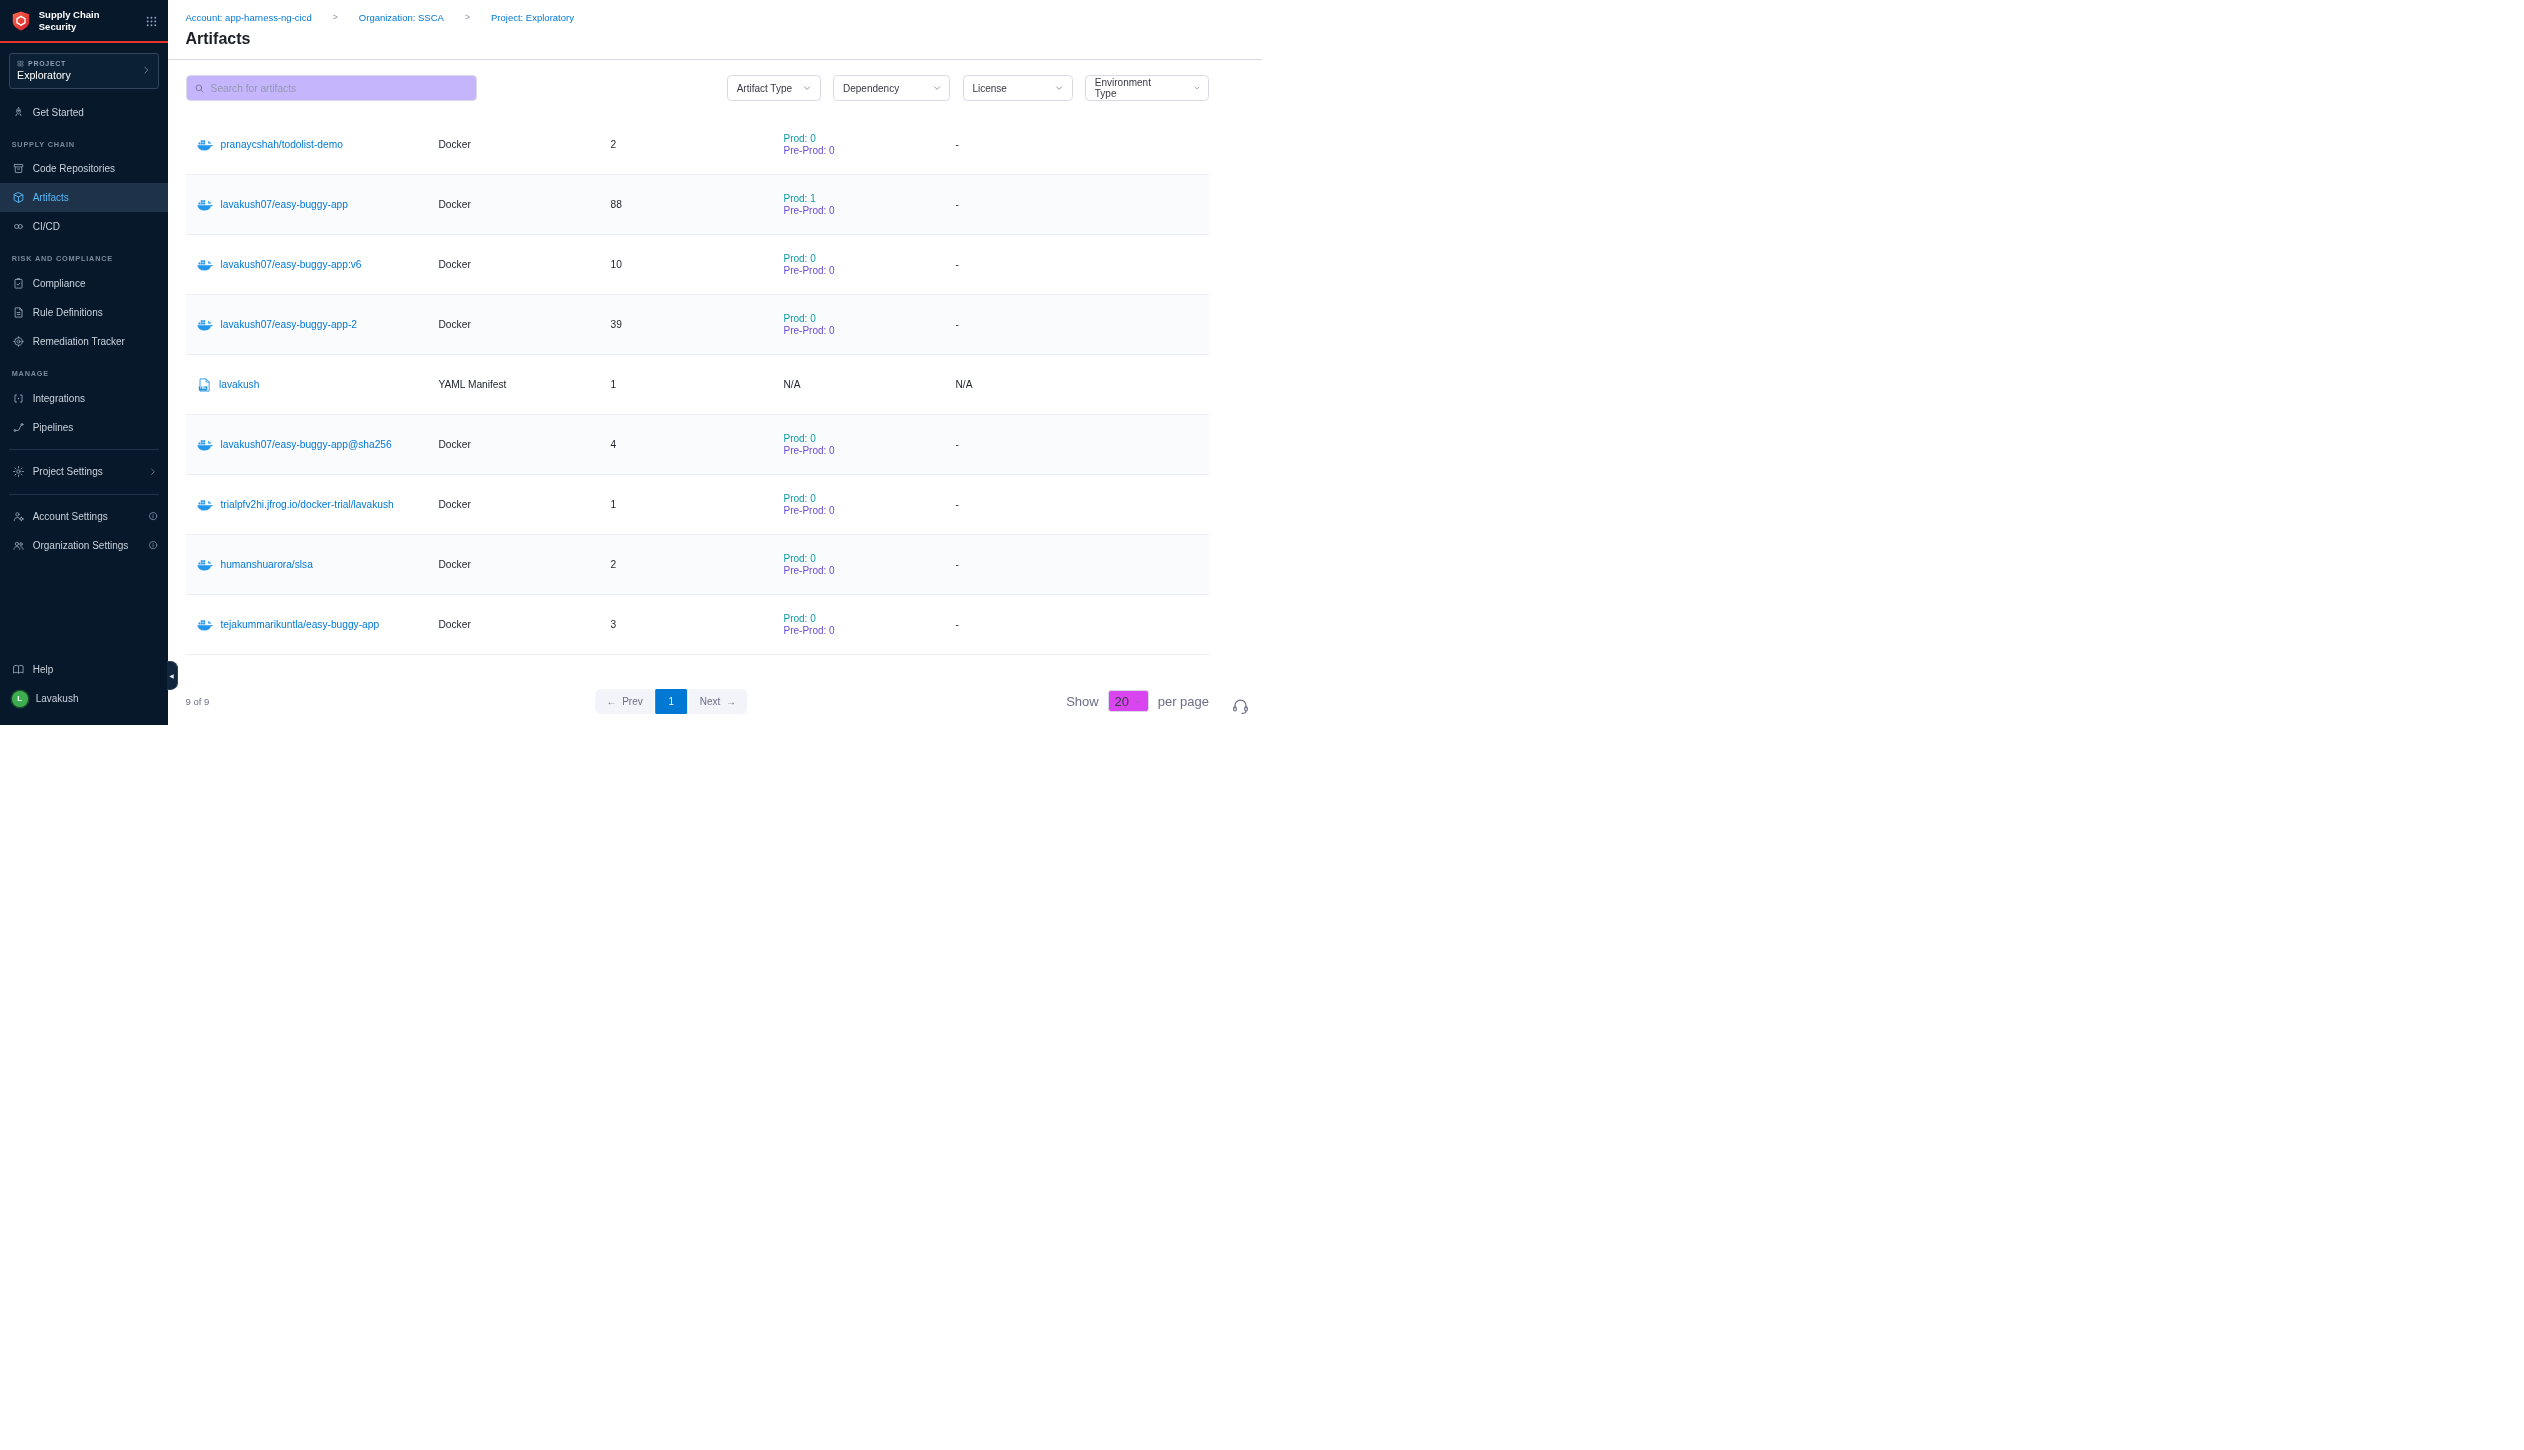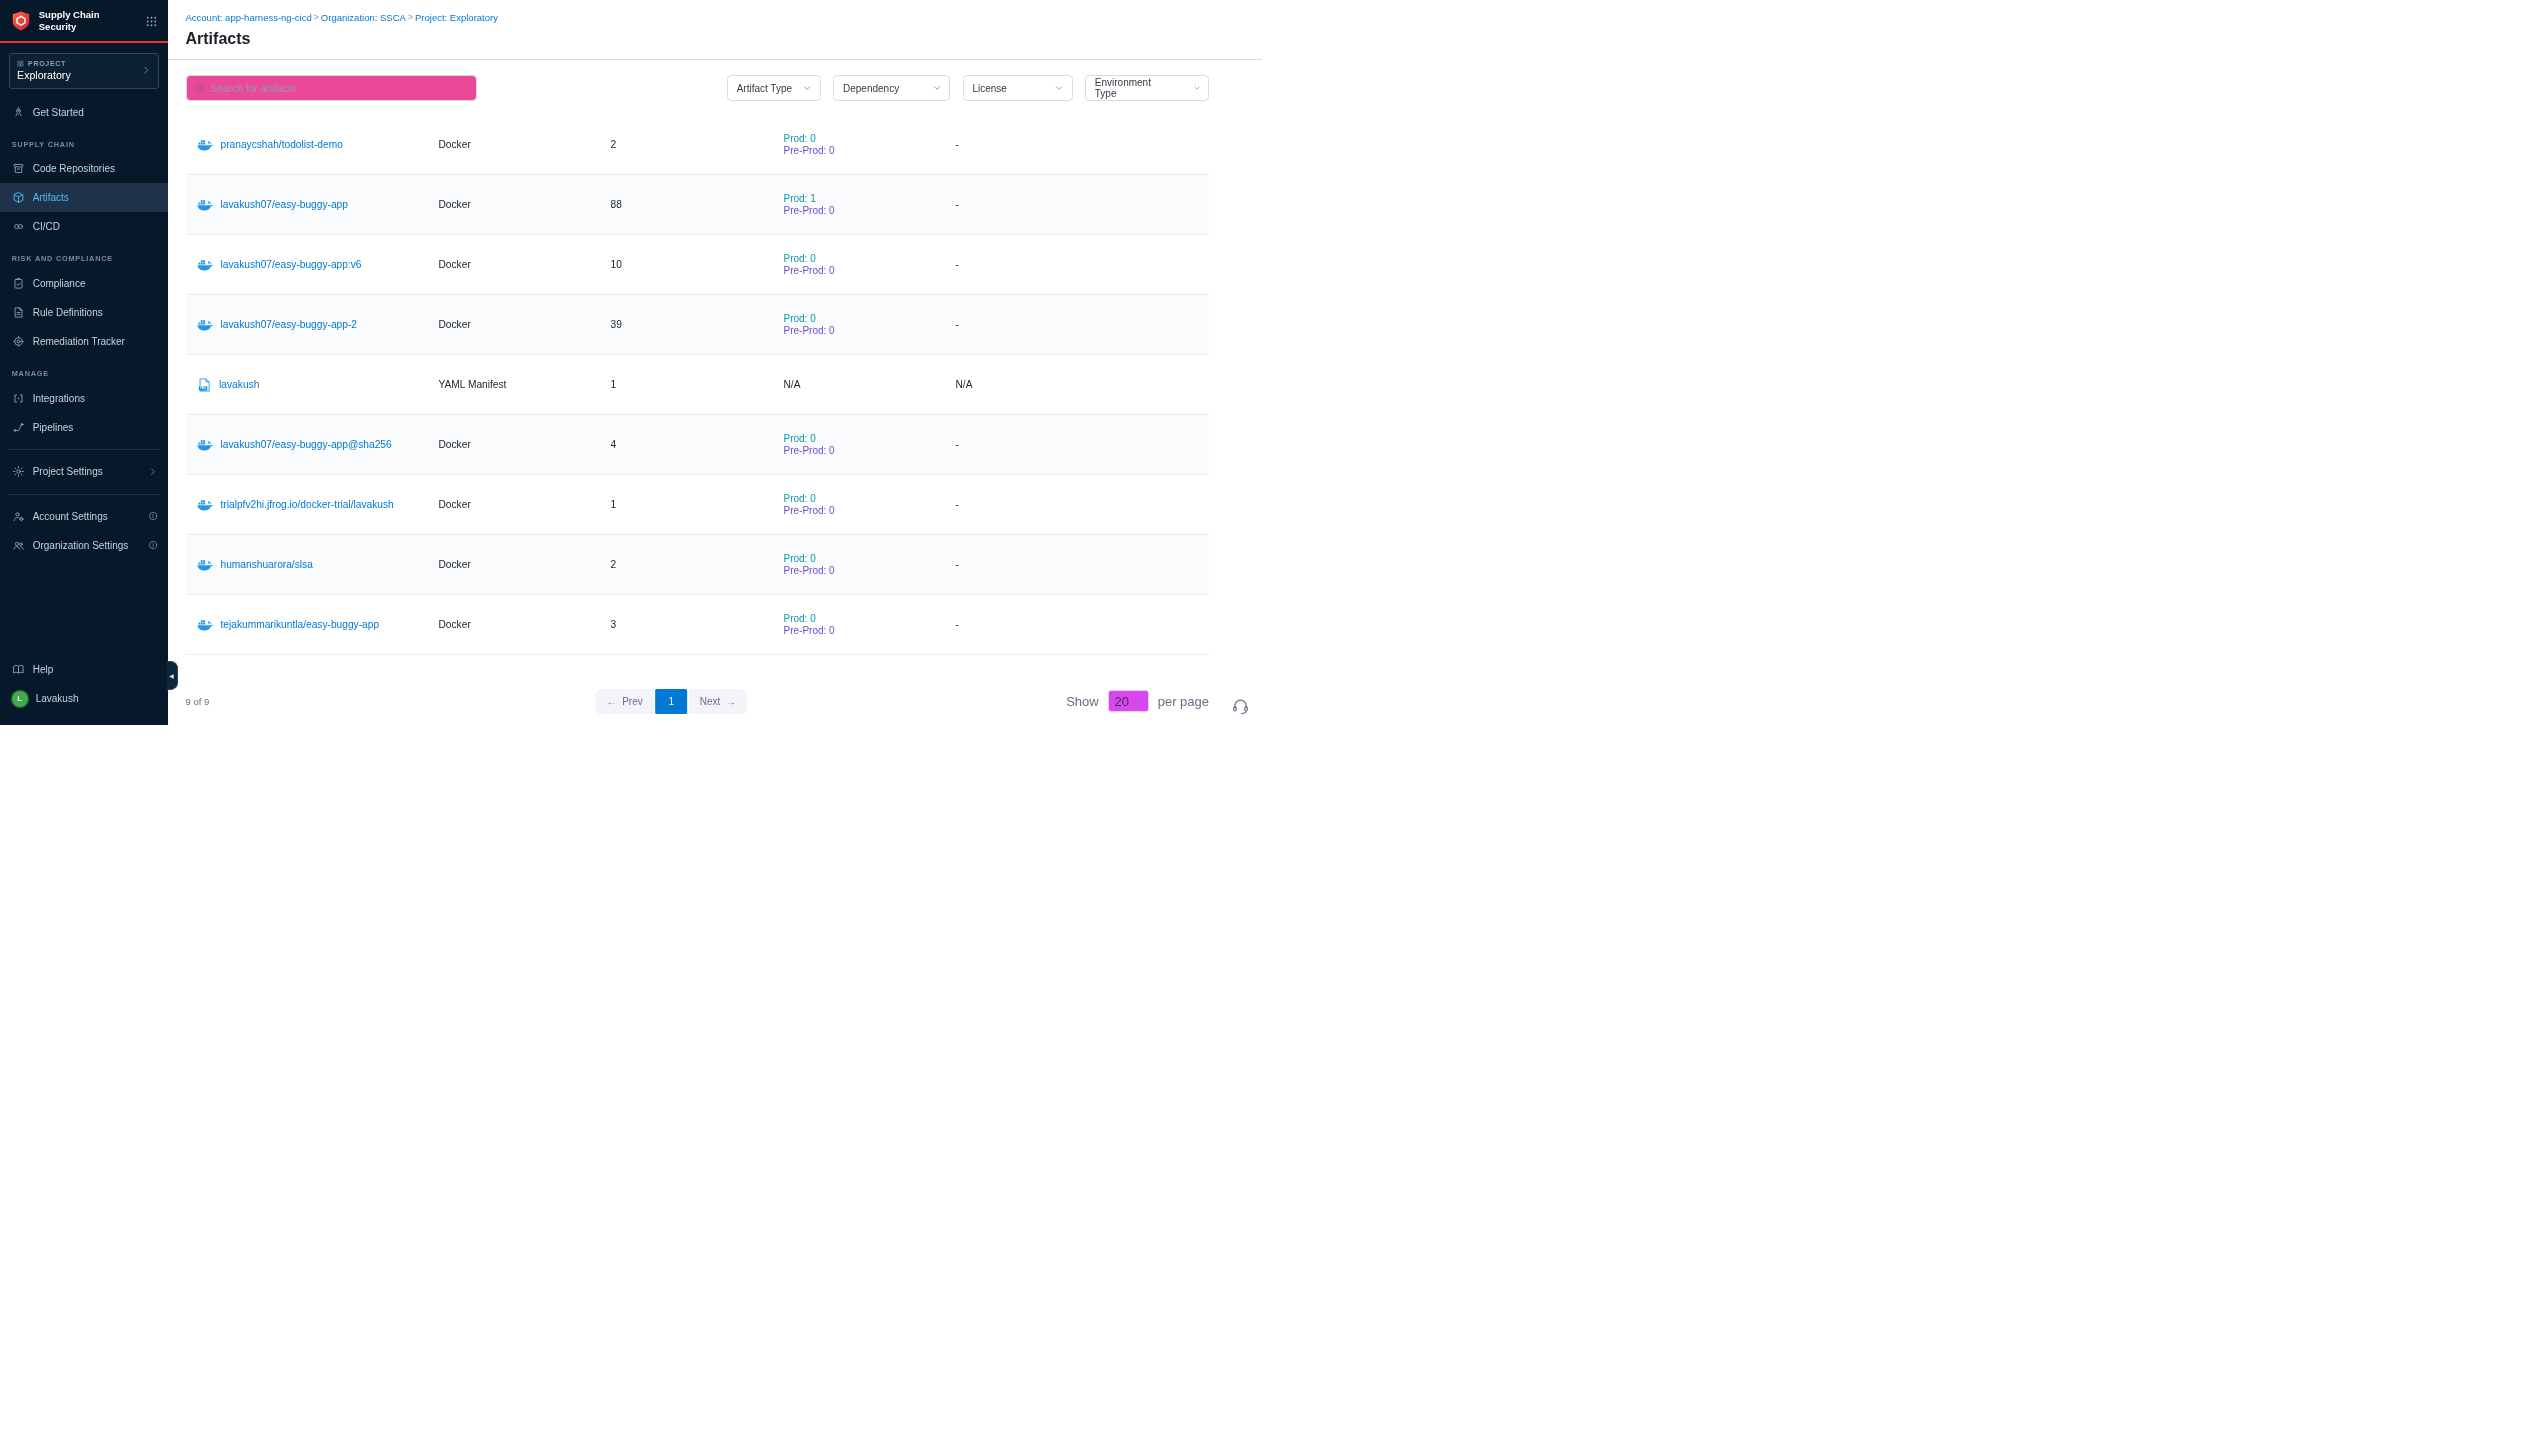--- a/index.html
+++ b/index.html
@@ -26,27 +26,27 @@
   .nav-section { padding:13px 11.7px 5.8px; font-size:7.3px; letter-spacing:0.8px; color:#7a8a9b; font-weight:bold; }
   .nav-divider { height:0.7px; background:#20344a; margin:7.3px 8.8px; flex:none; }
   .meta-right { margin-left:auto; color:#8b9eb1; display:flex; }
   .sidebar-footer { margin-top:auto; padding-bottom:12px; }
   .avatar { width:16px; height:16px; border-radius:50%; background:#3cae50; color:#fff; font-size:8px; font-weight:bold; display:flex; align-items:center; justify-content:center; flex:none; box-shadow:0 0 0 1.5px #1d4d2a; }
   .collapse-handle { position:absolute; top:661px; right:-9.5px; width:11px; height:29px; background:#10263c; border:0.7px solid #2c4258; border-left:none; border-radius:0 7.3px 7.3px 0; display:flex; align-items:center; justify-content:center; color:#dfe7ef; font-size:5.8px; cursor:pointer; }
 
   
   .main { flex:1; min-width:0; display:flex; flex-direction:column; background:#fff; position:relative; }
   .page-header { padding:11.7px 53px 0 17.5px; border-bottom:0.7px solid #d9dae6; }
-  .breadcrumb { display:flex; align-items:center; gap:2px; font-size:9.5px; }
+  .breadcrumb { display:flex; align-items:center; gap:21px; font-size:9.5px; }
   .crumb { color:#0278d5; cursor:pointer; text-decoration:none; }
   .crumb-sep { color:#9293ab; font-size:8.8px; }
   .page-title { font-size:16px; font-weight:bold; color:#1c1f26; margin:7.3px 0 11px; }
 
   .toolbar { display:flex; align-items:center; padding:15.3px 53px 14px 17.5px; }
-  .searchbox { width:291px; height:26px; border:0.7px solid #d9dae6; border-radius:4.4px; display:flex; align-items:center; gap:5.8px; padding:0 7.3px; background:#ec4899; }
+  .searchbox { width:291px; height:26px; border:0.7px solid #d9dae6; border-radius:4.4px; display:flex; align-items:center; gap:5.8px; padding:0 7.3px; background:#c4b5fd; }
   .searchbox .i { width:11px; height:11px; color:#6b6d85; }
   .searchbox input { border:none; outline:none; flex:1; font-size:10.2px; color:#22272f; font-family:inherit; background:transparent; }
   .searchbox input::placeholder { color:#9698b0; }
   .filters { margin-left:auto; display:flex; gap:12.4px; }
   .filter { height:26px; border:0.7px solid #d9dae6; border-radius:4.4px; background:#fff; display:flex; align-items:center; justify-content:space-between; padding:0 7.3px 0 8.8px; font-size:10px; color:#383946; cursor:pointer; }
   .filter .i { width:10.2px; height:10.2px; color:#6b6d85; }
   .f-type { width:94px; } .f-dep { width:117px; } .f-lic { width:110px; } .f-env { width:124px;gap:36px; }
 
   .table { padding:0 53px 0 17.5px; }
   .thead, .trow { display:grid; grid-template-columns:253px 172px 173px 172px 1fr; align-items:center; }

